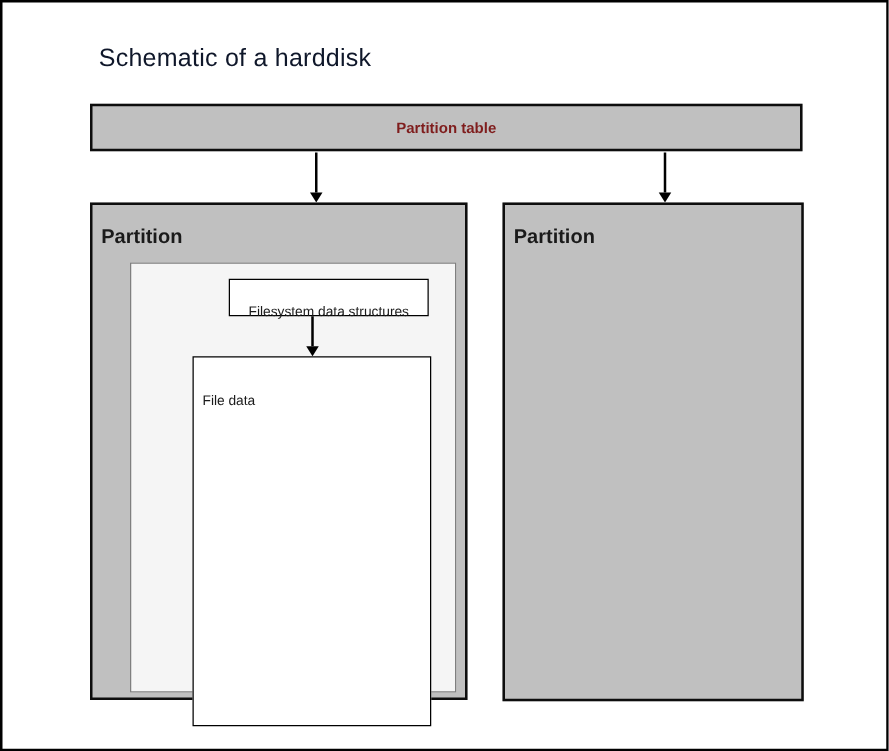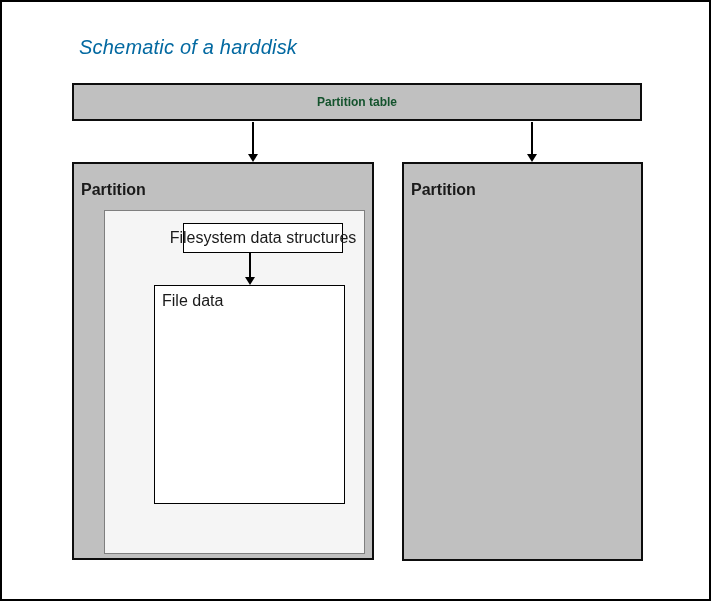--- a/index.html
+++ b/index.html
@@ -16,24 +16,23 @@
     border: 2px solid #000000;
     background: #ffffff;
     overflow: hidden;
   }
   .title {
     position: absolute;
     left: 77px;
     top: 34px;
     font-size: 20px;
     font-weight: 400;
-    color: #0369a1;
+    color: #0f172a;
     letter-spacing: 0.2px;
     white-space: nowrap;
-    font-style: italic;
   }
   .box {
     position: absolute;
     box-sizing: border-box;
   }
   .partition-table {
     left: 70px;
     top: 81px;
     width: 570px;
     height: 38px;
@@ -64,28 +63,29 @@
     left: 7px;
     top: 17px;
     font-size: 16px;
     font-weight: 700;
     color: #1a1a1a;
     white-space: nowrap;
   }
   .bold-label {
     font-size: 12px;
     font-weight: 700;
-    color: #14532d;
+    color: #7f1d1d;
     white-space: nowrap;
   }
   .plain-label {
-    font-size: 16px;
+    font-size: 11px;
     font-weight: 400;
     color: #1a1a1a;
     white-space: nowrap;
+    margin-top: 23px;
   }
   .inner-container {
     left: 30px;
     top: 46px;
     width: 261px;
     height: 344px;
     background: #f5f5f5;
     border: 1px solid #7f7f7f;
   }
   .filesystem-box {
@@ -96,21 +96,21 @@
     background: #ffffff;
     border: 1px solid #000000;
     display: flex;
     align-items: center;
     justify-content: center;
   }
   .file-data-box {
     left: 80px;
     top: 121px;
     width: 191px;
-    height: 219px;
+    height: 296px;
     background: #ffffff;
     border: 1px solid #000000;
   }
   .file-data-label {
     position: absolute;
     left: 7px;
     top: 6px;
   }
   .arrow {
     position: absolute;

